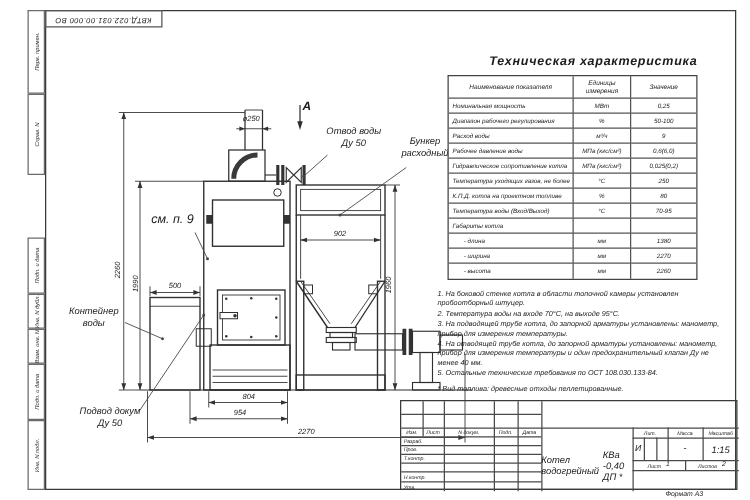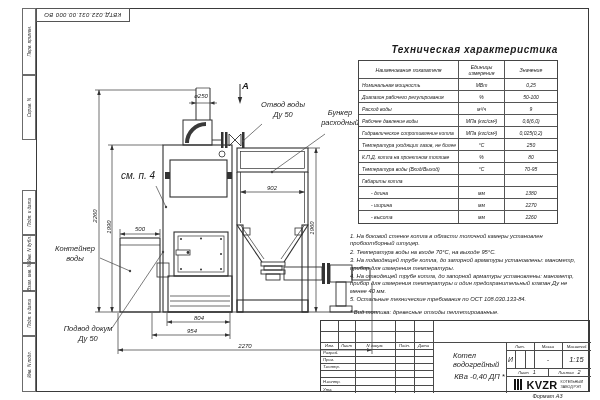--- a/index.html
+++ b/index.html
@@ -38,23 +38,23 @@
   .fuel{left:350px;top:309px;width:230px;font-size:5.8px;font-style:italic;color:#222;}
   
   .tb{left:320px;top:320px;width:270px;height:72px;border:1.4px solid #3a3a3a;box-sizing:border-box;}
   .tb .h{position:absolute;height:1px;background:#4a4a4a;}
   .tb .v{position:absolute;width:1px;background:#4a4a4a;}
   .tb .cell{position:absolute;font-size:4.2px;font-style:italic;color:#222;
             display:flex;align-items:center;justify-content:center;overflow:hidden;white-space:nowrap;}
   .tb .cell.left{justify-content:flex-start;padding-left:2px;}
   .desig{position:absolute;left:112px;top:0;width:158px;height:21px;display:flex;align-items:center;
          justify-content:center;font-size:11.5px;font-style:italic;font-weight:600;letter-spacing:0.5px;}
-  .docname{position:absolute;left:112px;top:21px;width:73px;height:51px;display:flex;flex-direction:column;
+  .docname{position:absolute;left:112px;top:21px;width:73px;height:51px;display:flex;flex-direction:row;
            align-items:center;justify-content:flex-start;padding-top:9px;box-sizing:border-box;gap:3px;
-           font-size:7.5px;font-style:italic;padding-left:20px;}
+           font-size:7.5px;font-style:italic;}
   .logo{position:absolute;left:185px;top:55px;width:85px;height:17px;display:flex;align-items:center;
         justify-content:center;gap:3px;}
   .bars span{display:inline-block;width:2.2px;height:11px;background:#111;margin-right:1px;}
   .logo .kv{font-size:11px;font-weight:bold;letter-spacing:0.3px;color:#111;}
   .logo .sub{display:flex;flex-direction:column;font-size:3.6px;line-height:4.2px;color:#222;}
   .fmt{left:505px;top:392.5px;width:85px;text-align:center;font-size:5.5px;font-style:italic;}
   svg{position:absolute;left:0;top:0;pointer-events:none;}
 </style>
 </head>
 <body>
@@ -228,21 +228,21 @@
 <div class="abs dim" style="left:187px;top:93px;width:28px;">ø250</div>
 
 <div class="abs lbl" style="left:252px;top:100px;width:62px;">
   <div>Отвод воды</div>
   <div>Ду 50</div>
 </div>
 <div class="abs lbl" style="left:311px;top:108px;width:58px;">
   <div>Бункер</div>
   <div>расходный</div>
 </div>
-<div class="abs lbl" style="left:110px;top:171px;width:56px;font-size:10px;">см. п. 4</div>
+<div class="abs lbl" style="left:110px;top:171px;width:56px;font-size:10px;">см. п. 9</div>
 <div class="abs lbl" style="left:46px;top:244px;width:58px;">
   <div>Контейнер</div>
   <div>воды</div>
 </div>
 <div class="abs lbl" style="left:56px;top:324px;width:64px;">
   <div>Подвод докум</div>
   <div>Ду 50</div>
 </div>
 
 <div class="abs dim" style="left:126px;top:226px;width:28px;">500</div>
@@ -370,23 +370,15 @@
 
   <div class="cell" style="left:185px;top:47px;width:42px;height:8px;gap:4px;">
     <span>Лист</span>
     <span style="font-size:5.5px;">1</span>
   </div>
   <div class="cell" style="left:227px;top:47px;width:43px;height:8px;gap:4px;">
     <span>Листов</span>
     <span style="font-size:5.5px;">2</span>
   </div>
 
-  <div class="logo">
-    <span class="bars"><span></span><span></span><span></span></span>
-    <span class="kv">KVZR</span>
-    <span class="sub">
-      <span>КОТЕЛЬНЫЙ</span>
-      <span>ЗАВОД РЭП</span>
-    </span>
-  </div>
 </div>
 
 <div class="abs fmt">Формат А3</div>
 
 </body></html>

